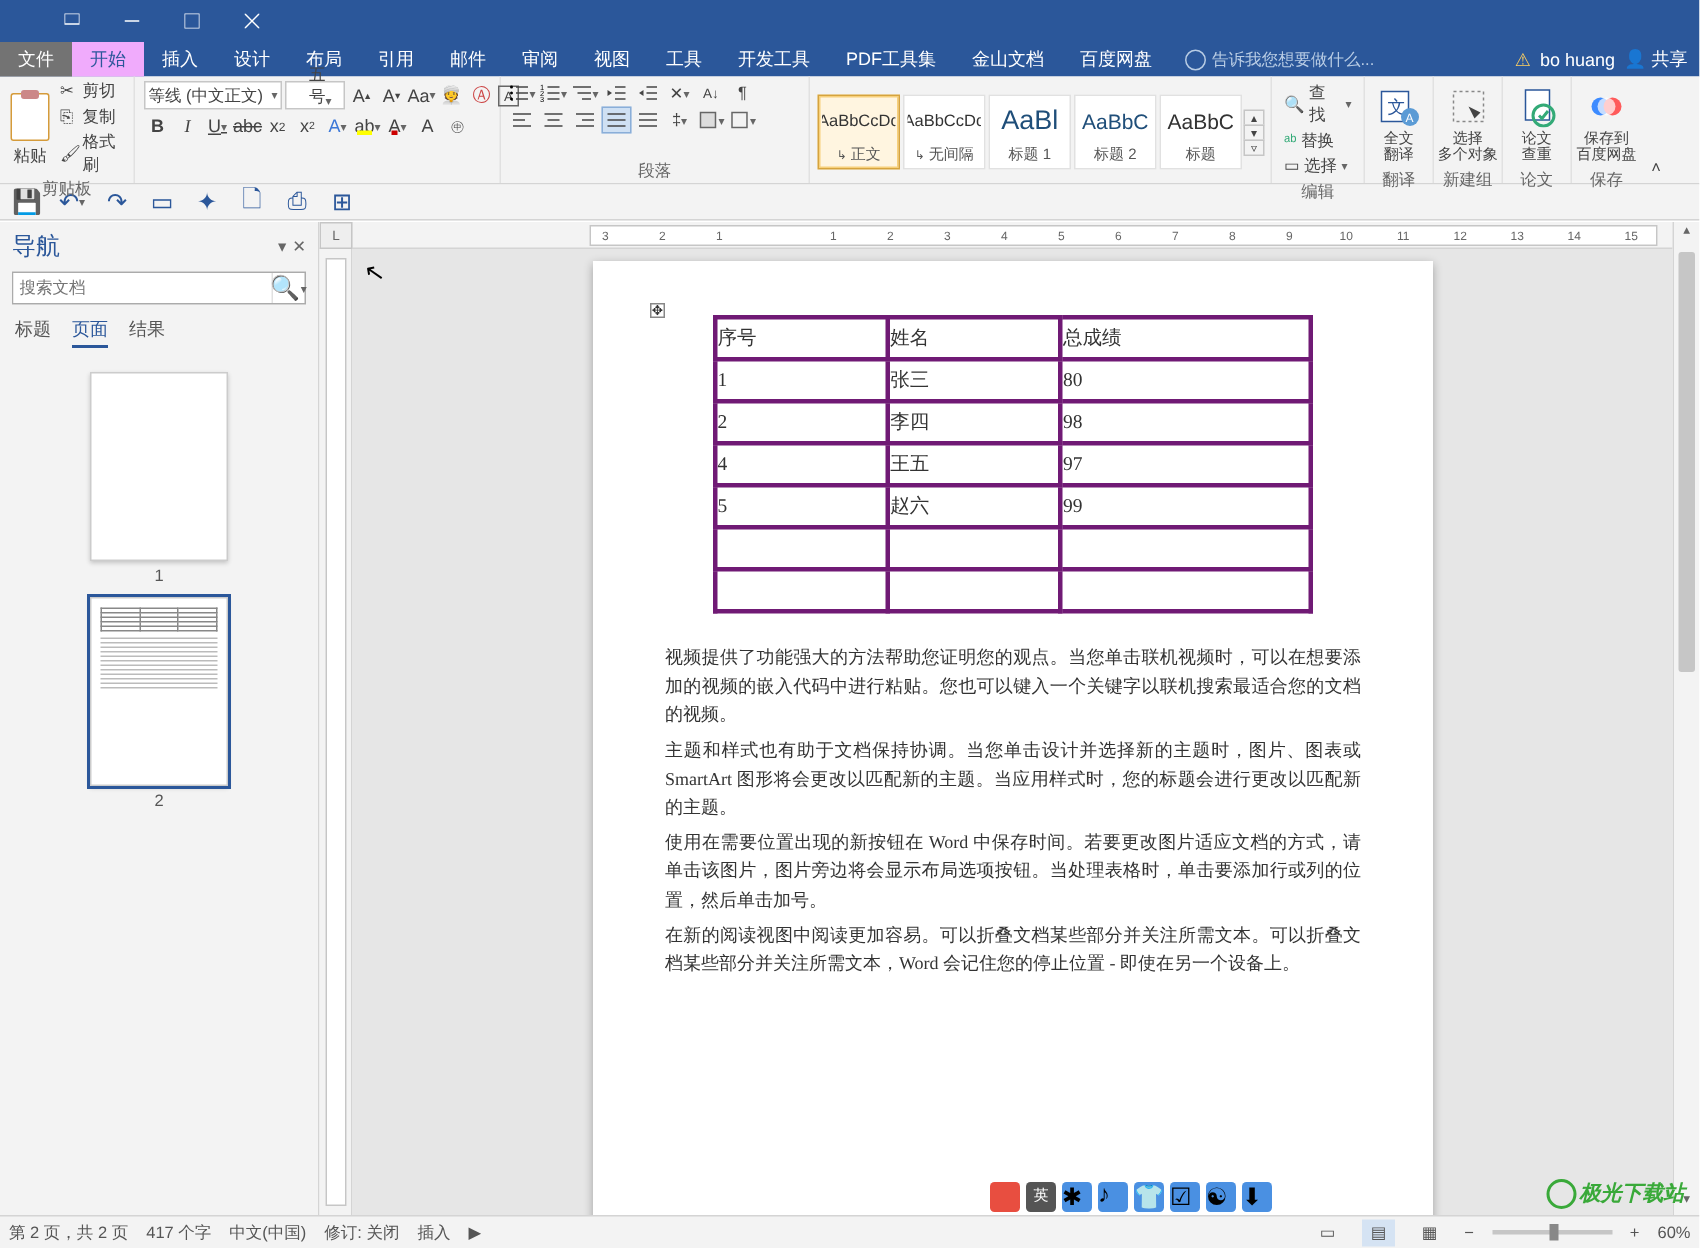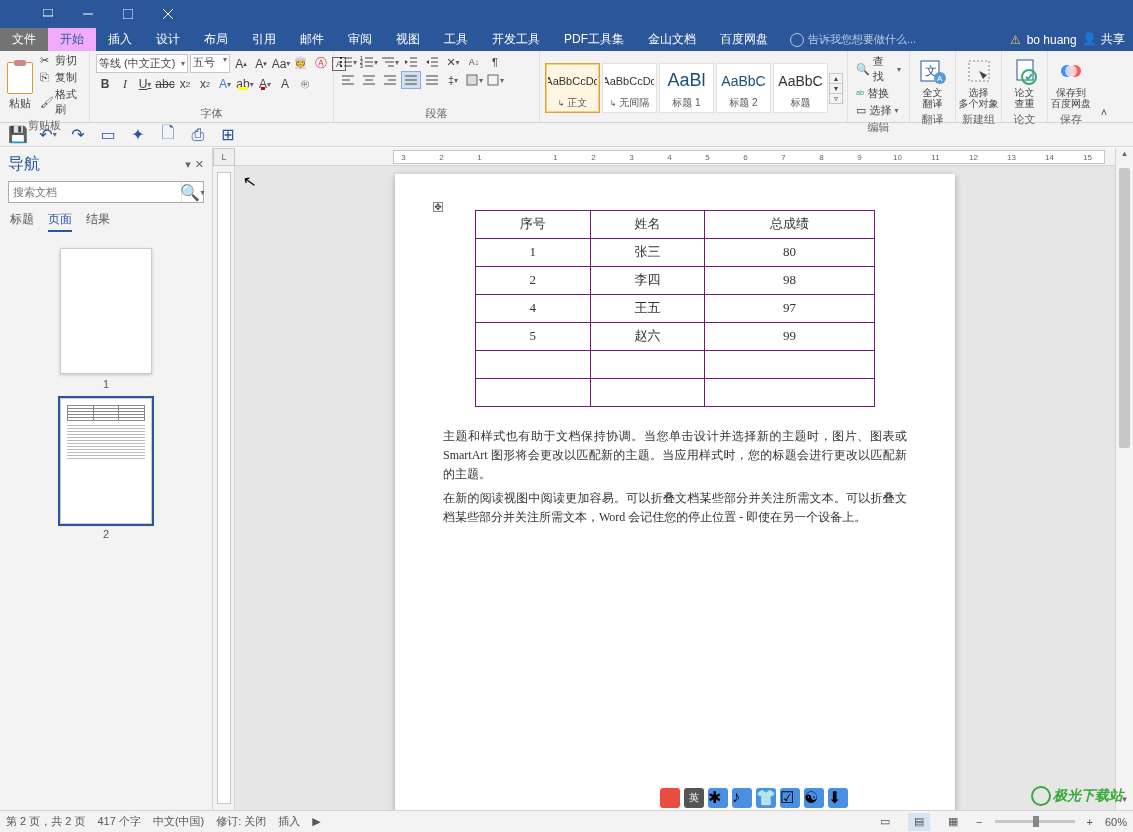--- a/index.html
+++ b/index.html
@@ -34,21 +34,21 @@
 .clipboard .paste .icon { width: 26px; height: 32px; margin: 2px auto; background: #fff; border: 1px solid #d59b3a; border-radius: 2px; position: relative; }
 .clipboard .paste .icon::after { content: ""; position: absolute; top: -3px; left: 6px; width: 12px; height: 6px; background: #c88; border-radius: 2px; }
 .clipboard .mini { display: flex; flex-direction: column; gap: 2px; padding-left: 4px; font-size: 11px; }
 .clipboard .mini span { display: flex; align-items: center; gap: 3px; }
 .mini-icon { width: 12px; height: 12px; display: inline-block; }
 
 
 .font .row { display: flex; gap: 2px; align-items: center; margin: 1px 2px; }
 .font select, .font .combo { font-size: 11px; height: 19px; border: 1px solid #c6c6c6; background: #fff; }
 .font .fontname { width: 92px; padding: 0 2px; display: flex; align-items: center; justify-content: space-between; }
-.font .fontsize { width: 40px; padding: 0 2px; display: flex; align-items: flex-start; justify-content: space-between; }
+.font .fontsize { width: 40px; padding: 0 15px; display: flex; align-items: flex-end; justify-content: space-between; }
 .font-btn { width: 18px; height: 18px; display: flex; align-items: center; justify-content: center; font-size: 12px; color: #444; }
 .font-btn.b { font-weight: bold; }
 .font-btn.i { font-style: italic; font-family: serif; }
 .font-btn.u { text-decoration: underline; }
 .font-btn.strike { text-decoration: line-through; }
 .font-btn sub { font-size: 8px; }
 .font-btn .color-bar { position: absolute; bottom: 1px; left: 2px; right: 2px; height: 3px; }
 .btn-box { border: 1px solid transparent; position: relative; }
 
 
@@ -105,21 +105,21 @@
 .ruler-corner { position: absolute; top: 148px; left: 213px; width: 22px; height: 18px; background: #eee; border: 1px solid #c6c6c6; font-size: 9px; text-align: center; line-height: 16px; color: #666; z-index: 2; }
 .ruler-v { position: absolute; top: 166px; left: 213px; width: 22px; bottom: 22px; background: #f3f3f3; border-right: 1px solid #d4d4d4; }
 .ruler-h-inner { position: absolute; left: 180px; right: 10px; height: 14px; top: 2px; background: #fff; border: 1px solid #c6c6c6; font-size: 8px; color: #666; display: flex; align-items: center; overflow: hidden; }
 .ruler-h-inner span { flex: none; width: 19px; text-align: center; border-right: 0 solid #ddd; }
 .ruler-v-inner { position: absolute; top: 6px; bottom: 6px; left: 4px; width: 14px; background: #fff; border: 1px solid #c6c6c6; font-size: 8px; color: #666; writing-mode: vertical-rl; display: flex; justify-content: flex-start; }
 
 
 .canvas { position: absolute; top: 166px; left: 235px; right: 18px; bottom: 22px; background: #e6e6e6; overflow: auto; }
 .page { width: 560px; min-height: 760px; background: #fff; margin: 8px auto; box-shadow: 0 2px 6px rgba(0,0,0,0.3); padding: 36px 48px; font-size: 12px; color: #333; line-height: 1.6; position: relative; }
 .page table.doc { border-collapse: collapse; width: 400px; margin: 0 auto 20px; }
-.page table.doc td, .page table.doc th { border: 1px solid #701a75; height: 28px; text-align: center; font-size: 13px; font-family: "SimSun", serif; }
+.page table.doc td, .page table.doc th { border: 3px solid #701a75; height: 28px; text-align: left; font-size: 13px; font-family: "SimSun", serif; }
 .page table.doc th { font-weight: normal; }
 .page p { margin: 4px 0; font-family: "SimSun", serif; text-align: justify; }
 .table-handle { position: absolute; width: 10px; height: 10px; border: 1px solid #888; background: #fff; font-size: 9px; line-height: 8px; text-align: center; }
 
 
 .vscroll { position: absolute; top: 148px; right: 0; width: 18px; bottom: 22px; background: #f3f3f3; border-left: 1px solid #d4d4d4; }
 .vscroll .thumb-sb { position: absolute; left: 3px; right: 3px; top: 20px; height: 280px; background: #c6c6c6; border-radius: 2px; }
 .vscroll .arr { position: absolute; left: 0; right: 0; height: 16px; text-align: center; font-size: 9px; color: #666; }
 
 
@@ -252,21 +252,20 @@
             <span class="dd">▾</span>
           </div>
         <div class="font-btn btn-box">
             <span style="position:relative">A<span class="color-bar" style="background:#c00"></span></span>
             <span class="dd">▾</span>
           </div>
         <div class="font-btn btn-box">A</div>
         <div class="font-btn btn-box" style="font-size:9px">㊥</div>
       </div>
     </div>
-    <div class="group-label">字体</div>
   </div>
 
   <div class="group para" style="width:206px">
     <div class="group-body" style="flex-direction:column;align-items:flex-start">
       <div class="row">
         <div class="para-btn btn-box">
             <svg viewBox="0 0 14 14">
               <circle cx="2" cy="3" r="1"></circle>
               <line x1="5" y1="3" x2="13" y2="3" stroke="#444"></line>
               <circle cx="2" cy="7" r="1"></circle>
@@ -627,21 +626,23 @@
             <td></td>
           </tr>
           <tr>
             <td></td>
             <td></td>
             <td></td>
           </tr>
         </tbody>
     </table>
     <div id="doc-paras">
+        <p>视频提供了功能强大的方法帮助您证明您的观点。当您单击联机视频时，可以在想要添加的视频的嵌入代码中进行粘贴。您也可以键入一个关键字以联机搜索最适合您的文档的视频。</p>
         <p>主题和样式也有助于文档保持协调。当您单击设计并选择新的主题时，图片、图表或 SmartArt 图形将会更改以匹配新的主题。当应用样式时，您的标题会进行更改以匹配新的主题。</p>
+        <p>使用在需要位置出现的新按钮在 Word 中保存时间。若要更改图片适应文档的方式，请单击该图片，图片旁边将会显示布局选项按钮。当处理表格时，单击要添加行或列的位置，然后单击加号。</p>
         <p>在新的阅读视图中阅读更加容易。可以折叠文档某些部分并关注所需文本。可以折叠文档某些部分并关注所需文本，Word 会记住您的停止位置 - 即使在另一个设备上。</p>
       </div>
   </div>
 </div>
 
 <div class="vscroll">
   <div class="arr" style="top:0">▴</div>
   <div class="thumb-sb"></div>
   <div class="arr" style="bottom:0">▾</div>
 </div>

